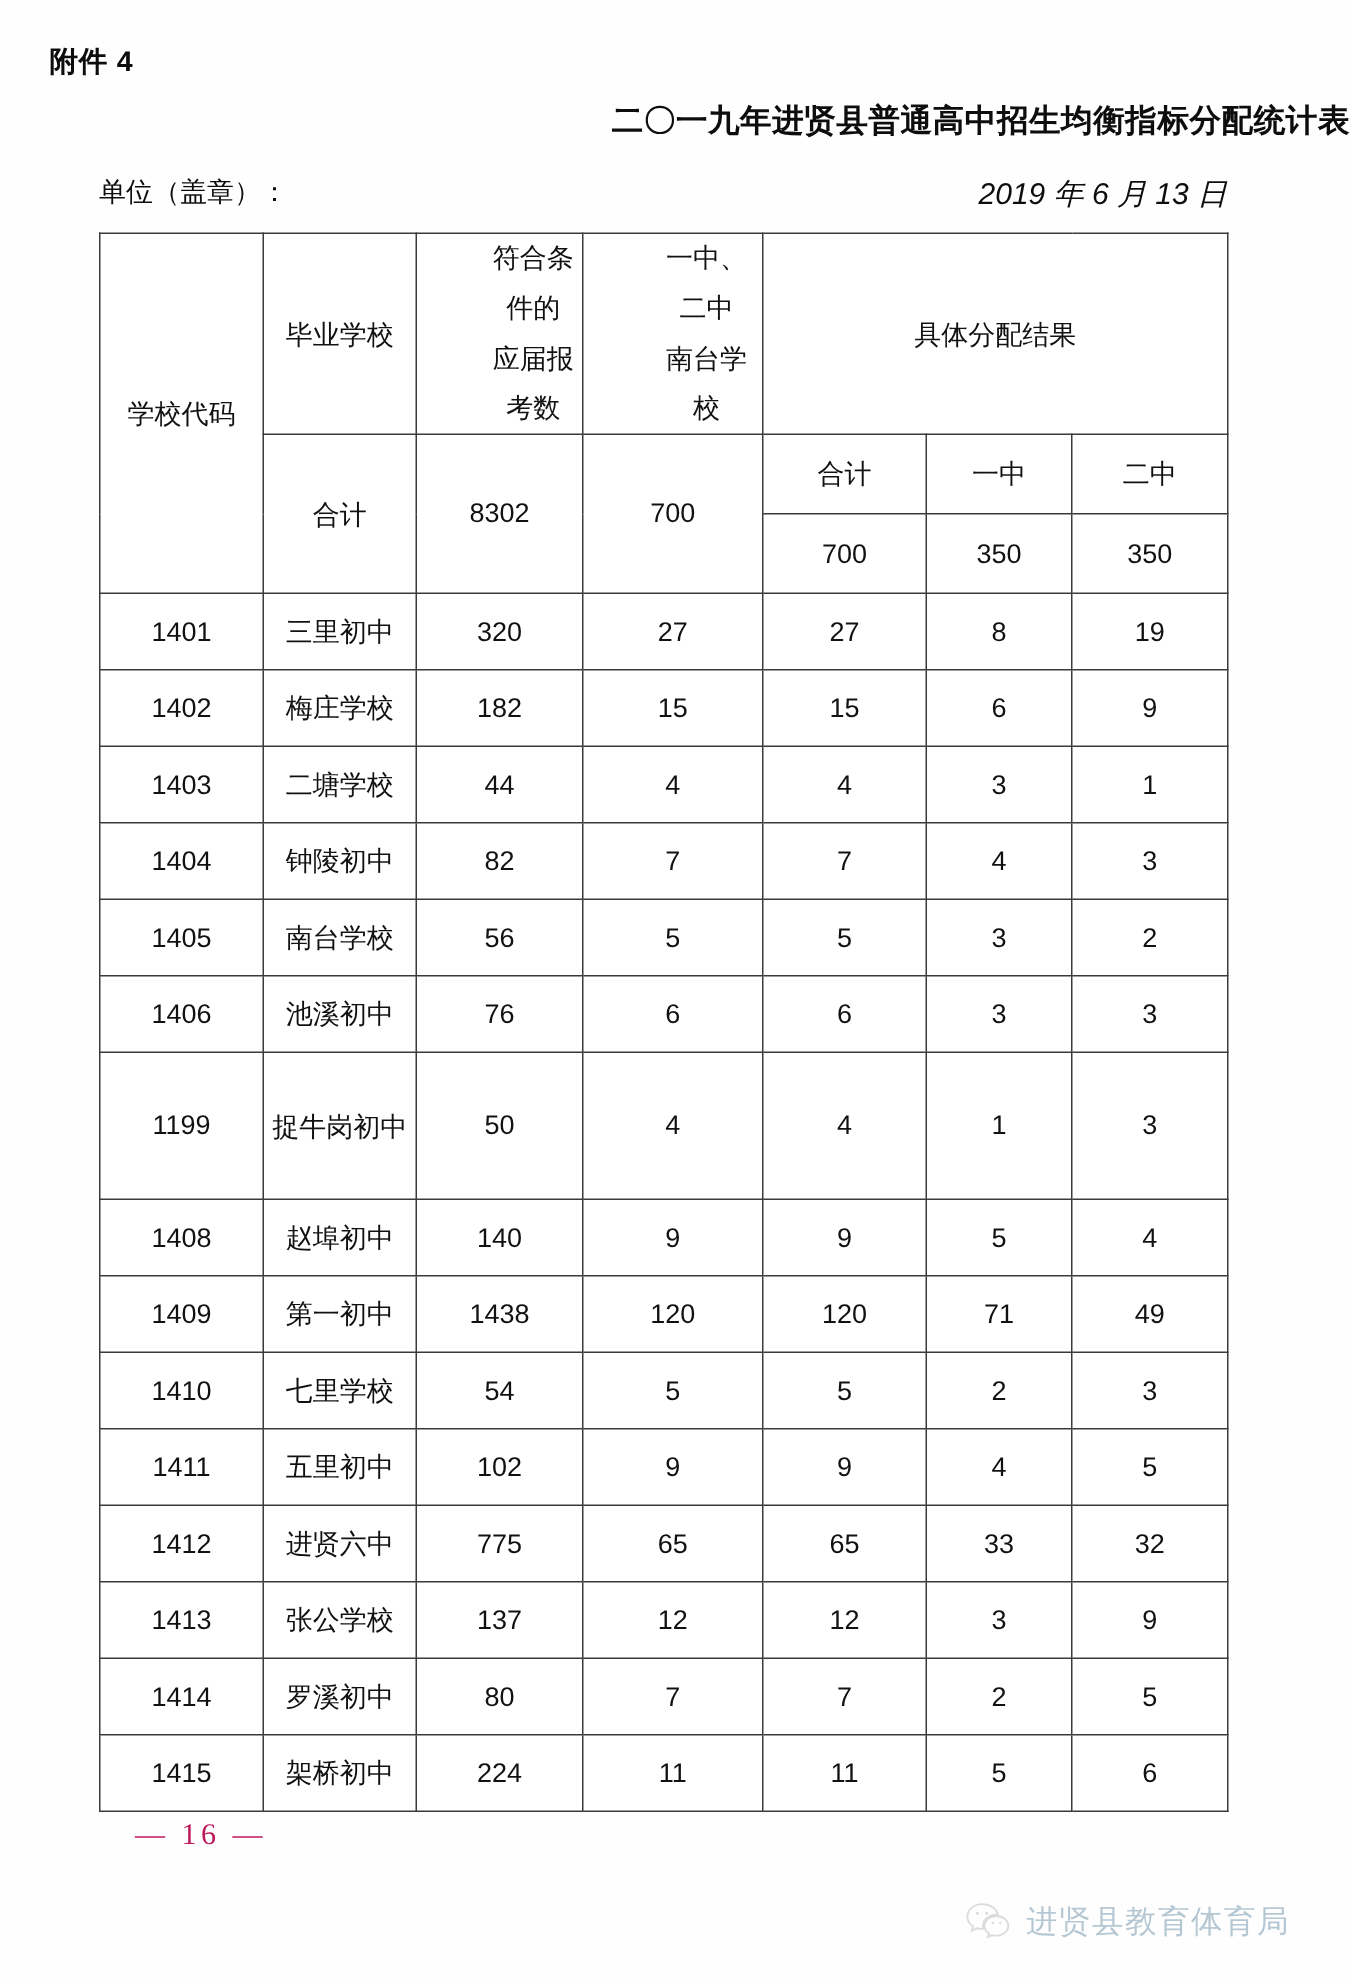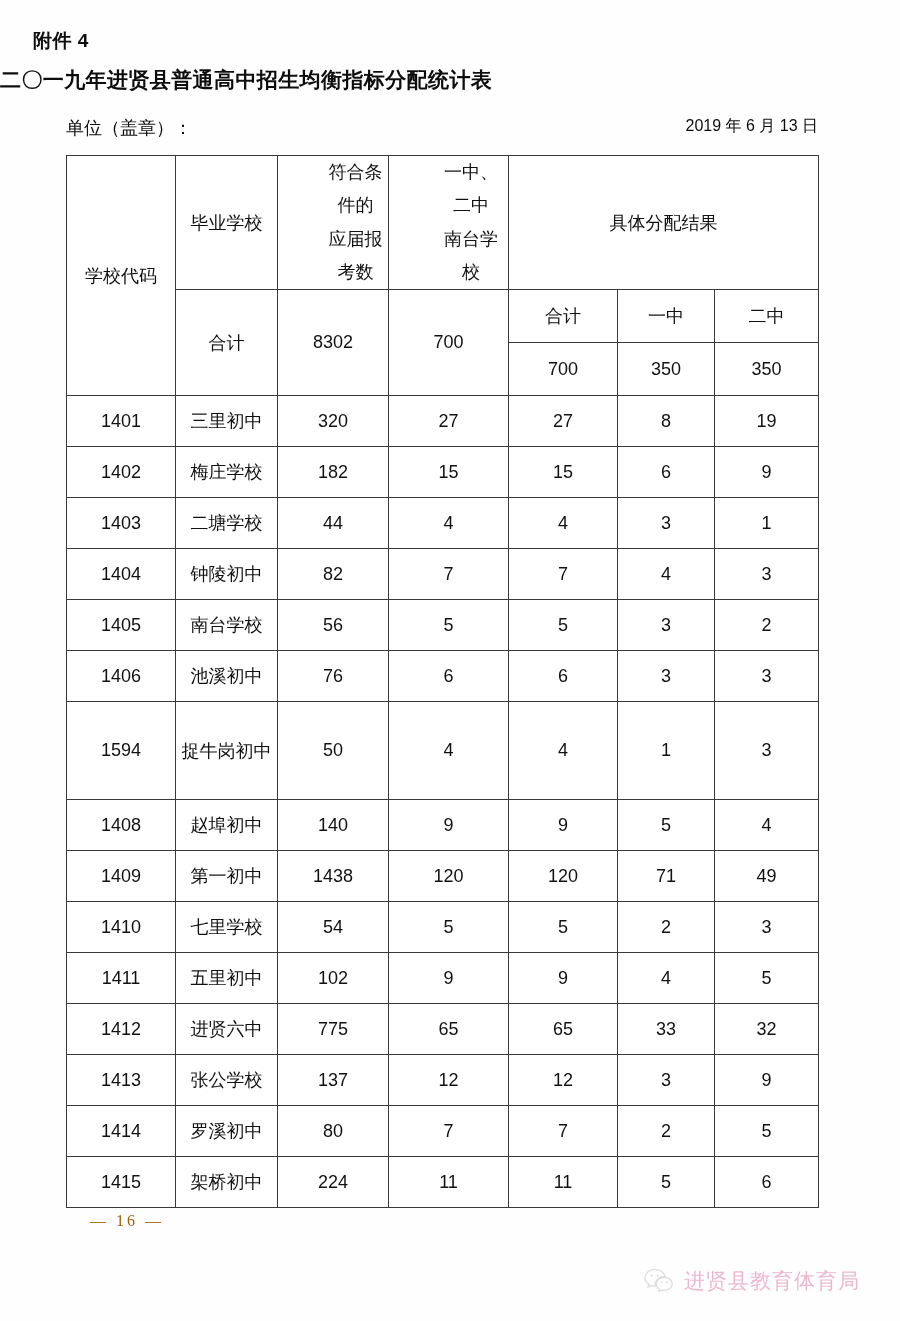--- a/index.html
+++ b/index.html
@@ -32,41 +32,42 @@
     font-weight: 600;
     letter-spacing: 0.5px;
     white-space: nowrap;
   }
 
   .doc-title {
     position: absolute;
     left: 0;
     right: 0;
     top: 66px;
-    text-align: left;
+    text-align: right;
     font-size: 21px;
     font-weight: 700;
     letter-spacing: 0.4px;
     white-space: nowrap;
   }
 
   .unit-line {
     position: absolute;
     left: 66px;
     top: 116px;
     font-size: 18px;
     white-space: nowrap;
   }
 
   .date-line {
     position: absolute;
     right: 82px;
     top: 116px;
-    font-size: 16px;
-    white-space: nowrap;
+    font-size: 20px;
+    white-space: nowrap;
+    font-style: italic;
   }
 
   
   .table-wrap {
     position: absolute;
     left: 66px;
     top: 155px;
     width: 752px;
   }
   table.stat {
@@ -102,25 +103,25 @@
   .stack { line-height: 1.85; }
   .stack .ln { display: block; margin-left: 45px; }
 
   .two-line { line-height: 2.0; }
 
   
   .page-number {
     position: absolute;
     left: 90px;
     top: 1212px;
-    font-size: 16px;
+    font-size: 20px;
     font-family: "Liberation Serif", "DejaVu Serif", serif;
     letter-spacing: 3px;
     white-space: nowrap;
-    color: #a16207;
+    color: #be185d;
   }
 
   .watermark {
     position: absolute;
     right: 40px;
     bottom: 26px;
     display: flex;
     align-items: center;
     gap: 10px;
     opacity: 0.30;
@@ -128,21 +129,21 @@
     white-space: nowrap;
   }
   .watermark .wm-icon {
     width: 30px;
     height: 26px;
     display: block;
   }
   .watermark .wm-text {
     font-size: 21px;
     letter-spacing: 1px;
-    color: #be185d;
+    color: #0c4a6e;
   }
 </style>
 </head>
 <body>
 
 <div class="page">
 
   <div class="attachment-label">附件 4</div>
 
   <div class="doc-title">二〇一九年进贤县普通高中招生均衡指标分配统计表</div>
@@ -239,21 +240,21 @@
           <tr>
             <td class="h-row">1406</td>
             <td class="h-row">池溪初中</td>
             <td class="h-row">76</td>
             <td class="h-row">6</td>
             <td class="h-row">6</td>
             <td class="h-row">3</td>
             <td class="h-row">3</td>
           </tr>
           <tr>
-            <td class="h-row2">1594</td>
+            <td class="h-row2">1199</td>
             <td class="h-row2 two-line"><span class="ln">捉牛岗初</span><span class="ln">中</span></td>
             <td class="h-row2">50</td>
             <td class="h-row2">4</td>
             <td class="h-row2">4</td>
             <td class="h-row2">1</td>
             <td class="h-row2">3</td>
           </tr>
           <tr>
             <td class="h-row">1408</td>
             <td class="h-row">赵埠初中</td>

